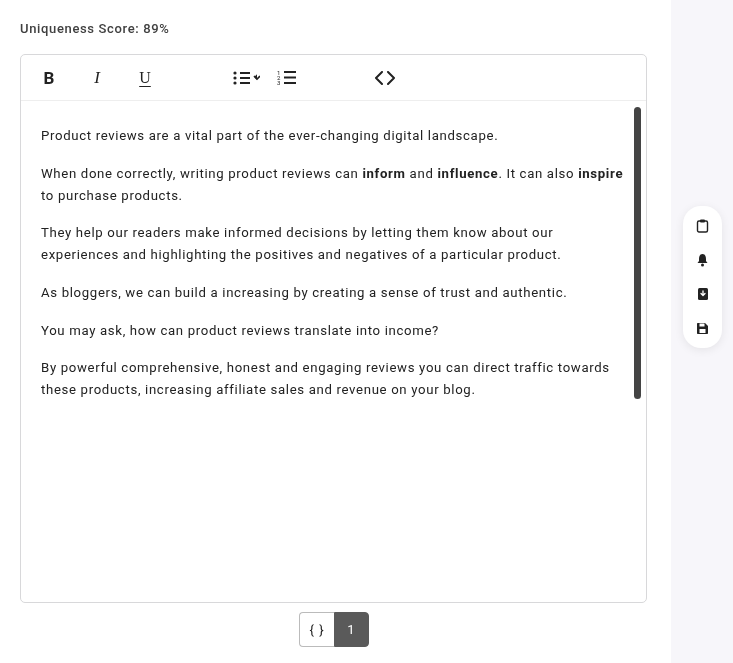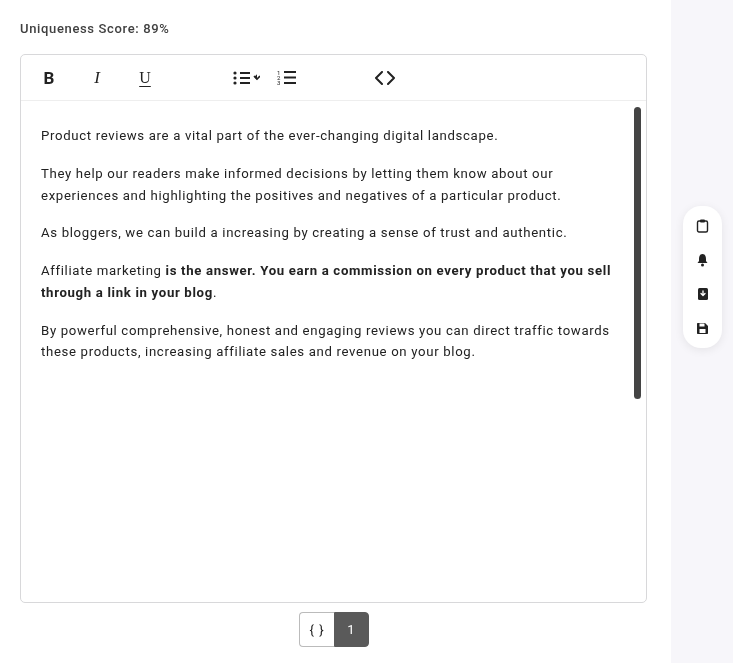--- a/index.html
+++ b/index.html
@@ -68,27 +68,28 @@
         <svg width="22" height="14" viewBox="0 0 22 14" fill="none">
           <path d="M8 1 L2 7 L8 13" stroke="#222" stroke-width="2" fill="none" stroke-linecap="round" stroke-linejoin="round"></path>
           <path d="M14 1 L20 7 L14 13" stroke="#222" stroke-width="2" fill="none" stroke-linecap="round" stroke-linejoin="round"></path>
         </svg>
       </div>
     </div>
 
     <div class="content-wrap">
       <div class="content">
         <p>Product reviews are a vital part of the ever-changing digital landscape.</p>
+        <p>
+          <span>When done correctly, writing product reviews can </span><b>inform</b><span> and </span><b>influence</b><span>. It can also </span><b>inspire</b><span> to purchase products.</span>
+        </p>
         <p>They help our readers make informed decisions by letting them know about our experiences and highlighting the positives and negatives of a particular product.</p>
         <p>
           <span>As bloggers, we can build a increasing by creating a sense of trust and </span><span class="underline-err">authentic</span><span>.</span>
         </p>
-        <p>
-          <span>Affiliate marketing </span><b>is the answer. You earn a commission on every product that you sell through a link in your blog</b><span>.</span>
-        </p>
+        <p>You may ask, how can product reviews translate into income?</p>
         <p>
           <span>By powerful comprehensive, honest </span><span class="underline-err">and</span><span> engaging reviews you can direct traffic towards these products, increasing affiliate sales and revenue on your blog.</span>
         </p>
       </div>
       <div class="scrollbar-track"></div>
     </div>
   </div>
 
   <div class="right-rail">
     <div class="rail-card">

